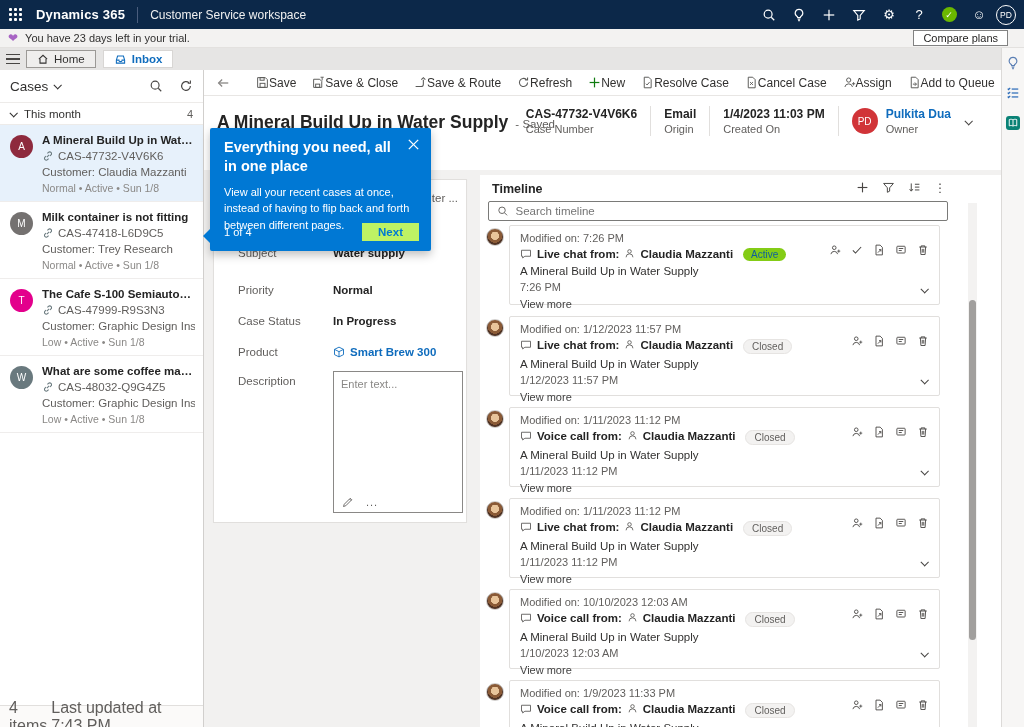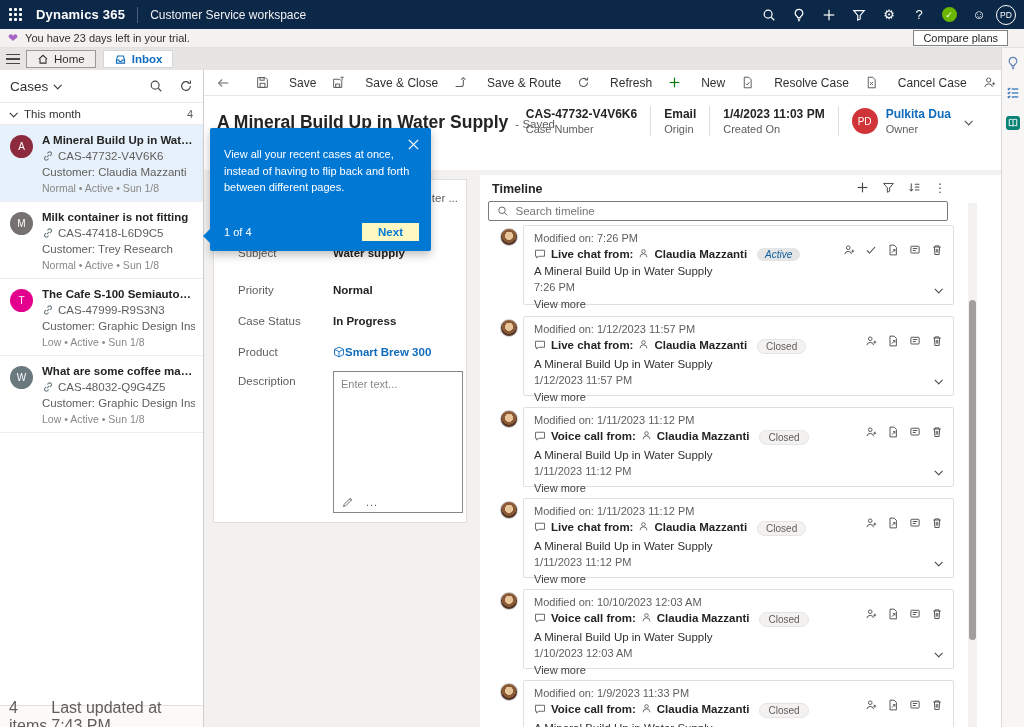--- a/index.html
+++ b/index.html
@@ -49,21 +49,21 @@
   .ci-title { font-size:11.5px; font-weight:bold; color:#242424; white-space:nowrap; overflow:hidden; text-overflow:ellipsis; }
   .ci-line { font-size:11.5px; color:#605e5c; margin-top:4px; display:flex; align-items:center; gap:4px; white-space:nowrap; overflow:hidden; }
   .ci-meta { font-size:10.5px; color:#8a8886; margin-top:4px; }
   .sb-foot { position:absolute; left:0; bottom:0; width:100%; height:22px; border-top:1px solid #e1dfdd; background:#fbfaf9; display:flex; align-items:center; justify-content:space-between; padding:0 9px; font-size:16px; color:#605e5c; }
 
   
   .main { position:absolute; left:204px; top:70px; width:797px; height:657px; background:#fff; }
   .cmdbar { position:absolute; left:0; top:0; width:100%; height:26px; border-bottom:1px solid #e8e6e4; display:flex; align-items:center; padding:0 6px; }
   .back { color:#8a8886; margin:0 6px; cursor:pointer; }
   .cmd-div { width:1px; height:16px; background:#e1dfdd; margin:0 6px; }
-  .cmd { display:flex; align-items:center; gap:20px; font-size:12px; color:#323130; padding:0 8px; height:24px; cursor:pointer; white-space:nowrap; }
+  .cmd { display:flex; align-items:center; gap:0; font-size:12px; color:#323130; padding:0 8px; height:24px; cursor:pointer; white-space:nowrap; }
   .cmd svg, .cmd .uch { color:#5a5a58; }
   .cmd .green { color:#107c10; }
 
   .case-head { position:absolute; left:0; top:26px; width:100%; height:74px; background:#fff; }
   .ch-title-row { position:absolute; left:13px; top:16px; display:flex; align-items:baseline; gap:7px; }
   .ch-title { font-size:17.5px; font-weight:bold; color:#242424; }
   .ch-saved { font-size:11.5px; color:#605e5c; }
   .ch-fields { position:absolute; right:30px; top:10px; display:flex; align-items:center; }
   .chf { padding:0 13px; text-align:left; }
   .chf .v { font-size:12px; font-weight:bold; color:#242424; white-space:nowrap; }
@@ -76,52 +76,52 @@
   .ch-chev { margin-left:14px; color:#484644; cursor:pointer; }
 
   .canvas { position:absolute; left:0; top:100px; width:100%; height:557px; background:#f2f1f0; }
 
   
   .form-card { position:absolute; left:9px; top:109px; width:254px; height:344px; background:#fff; border:1px solid #e1dfdd; box-shadow:0 .3px .9px rgba(0,0,0,.08); }
   .clipped-tab { position:absolute; top:12px; right:8px; font-size:11.5px; color:#605e5c; }
   .f-row { position:absolute; left:24px; right:12px; display:flex; }
   .f-label { width:95px; font-size:11.5px; color:#605e5c; flex:none; }
   .f-value { font-size:11.5px; font-weight:bold; color:#242424; }
-  .f-link { font-size:11.5px; font-weight:bold; color:#0f6cbd; display:flex; align-items:flex-start; cursor:pointer; }
+  .f-link { font-size:11.5px; font-weight:bold; color:#0f6cbd; display:flex; align-items:flex-start; gap:5px; cursor:pointer; }
   .desc-box { position:absolute; left:119px; top:191px; width:130px; height:142px; border:1px solid #8a8886; background:#fff; }
   .desc-ph { font-size:11px; color:#8a8886; padding:6px 7px; }
   .desc-foot { position:absolute; left:0; bottom:0; width:100%; height:20px; display:flex; align-items:center; gap:12px; padding:0 8px; color:#605e5c; }
   .desc-foot .dots { font-size:11px; letter-spacing:1px; cursor:pointer; }
 
   
   .popup { position:absolute; left:6px; top:58px; width:221px; height:123px; background:#0078d4; color:#fff; border-radius:2px; box-shadow:0 4px 10px rgba(0,0,0,.25); padding:10px 12px 10px 14px; z-index:30; }
   .popup .beak { position:absolute; left:-7px; top:100px; width:0; height:0; border-top:8px solid transparent; border-bottom:8px solid transparent; border-right:8px solid #0078d4; }
   .pp-title { font-size:14.5px; font-weight:bold; line-height:1.3; width:180px; }
   .pp-close { position:absolute; right:10px; top:10px; width:14px; height:14px; cursor:pointer; color:#fff; }
   .pp-body { font-size:11px; line-height:1.5; margin-top:8px; width:196px; }
   .pp-foot { position:absolute; left:14px; right:12px; bottom:10px; display:flex; align-items:center; justify-content:space-between; }
   .pp-step { font-size:11px; }
-  .pp-next { background:#fef9c3; color:#0078d4; border:none; font-size:11.5px; font-weight:bold; padding:3px 16px; cursor:pointer; font-family:inherit;margin-left:16px; }
+  .pp-next { background:#bef264; color:#0078d4; border:none; font-size:11.5px; font-weight:bold; padding:3px 16px; cursor:pointer; font-family:inherit;margin-left:16px; }
 
   
   .timeline { position:absolute; left:276px; top:105px; width:521px; height:552px; background:#fff; }
   .tl-head { position:absolute; left:12px; top:7px; font-size:12.5px; font-weight:bold; color:#242424; }
   .tl-head-icons { position:absolute; right:55px; top:6px; display:flex; gap:13px; color:#484644; }
   .tl-head-icons span { cursor:pointer; }
   .tl-search { position:absolute; left:8px; top:26px; width:460px; height:20px; border:1px solid #7a7a78; border-radius:2px; display:flex; align-items:center; gap:7px; padding:0 8px; color:#605e5c; background:#fff; }
   .tl-search input { border:none; outline:none; font-size:11.5px; color:#605e5c; width:100%; font-family:inherit; background:transparent; }
-  .tl-entry { position:absolute; left:20px; width:454px; height:65px; }
+  .tl-entry { position:absolute; left:6px; width:454px; height:65px; }
   .tl-av { position:absolute; left:0; top:3px; width:18px; height:18px; border-radius:50%; background:radial-gradient(circle at 50% 42%, #e8c49a 0 33%, #8a5a36 34% 58%, #503324 59%); border:1px solid #d0cecc; }
   .tl-card { position:absolute; left:23px; top:0; width:431px; height:80px; border:1px solid #e1dfdd; border-radius:2px; background:#fff; padding:6px 10px; }
   .tl-mod { font-size:11px; color:#605e5c; }
   .tl-row2 { display:flex; align-items:flex-start; gap:5px; margin-top:4px; font-size:11.5px; color:#242424; }
   .tl-row2 .lbl { font-weight:bold; }
   .tl-row2 svg { color:#605e5c; flex:none; }
   .badge { font-size:10px; padding:1px 8px; border-radius:9px; margin-left:5px; }
-  .badge.active { background:#e5e5e5; color:#0e5e9e;font-style:italic; }
+  .badge.active { background:#84cc16; color:#0e5e9e; }
   .badge.closed { background:#f3f2f1; color:#605e5c; border:1px solid #e6e4e2; }
   .tl-title { font-size:11.5px; color:#323130; margin-top:4px; }
   .tl-time { font-size:11px; color:#605e5c; margin-top:4px; }
   .tl-more { font-size:11px; color:#424242; margin-top:5px; cursor:pointer; }
   .tl-actions { position:absolute; right:10px; top:18px; display:flex; gap:10px; color:#484644; }
   .tl-actions span { cursor:pointer; }
   .tl-chev { position:absolute; right:12px; bottom:8px; color:#484644; cursor:pointer; }
   .tl-track { position:absolute; right:24px; top:28px; width:9px; bottom:0; background:#f3f2f1; }
   .tl-thumb { position:absolute; left:1px; top:97px; width:7px; height:340px; background:#a19f9d; border-radius:4px; }
 
@@ -462,20 +462,21 @@
                 <path d="M10 4l2 2"></path>
               </svg>
             </span>
           <span class="dots">...</span>
         </div>
       </div>
     </div>
 
     <div class="popup">
       <div class="beak"></div>
+      <div class="pp-title">Everything you need, all in one place</div>
       <span class="pp-close">
           <svg width="13" height="13" viewBox="0 0 14 14" stroke="currentColor" stroke-width="1.4">
             <line x1="2" y1="2" x2="12" y2="12"></line>
             <line x1="12" y1="2" x2="2" y2="12"></line>
           </svg>
         </span>
       <div class="pp-body">View all your recent cases at once, instead of having to flip back and forth between different pages.</div>
       <div class="pp-foot">
         <span class="pp-step">1 of 4</span>
         <button class="pp-next">Next</button>

